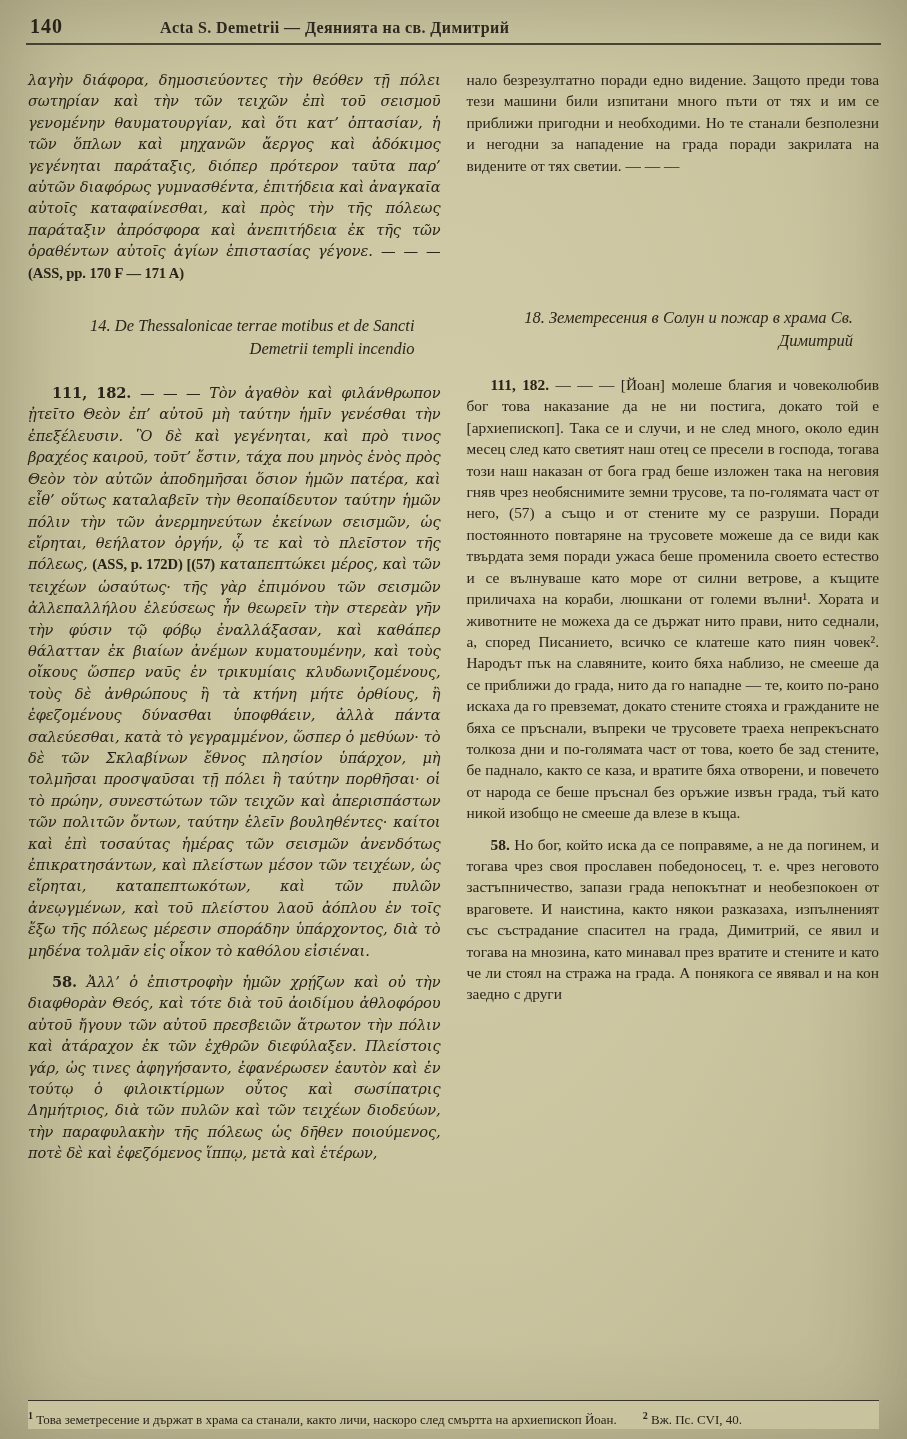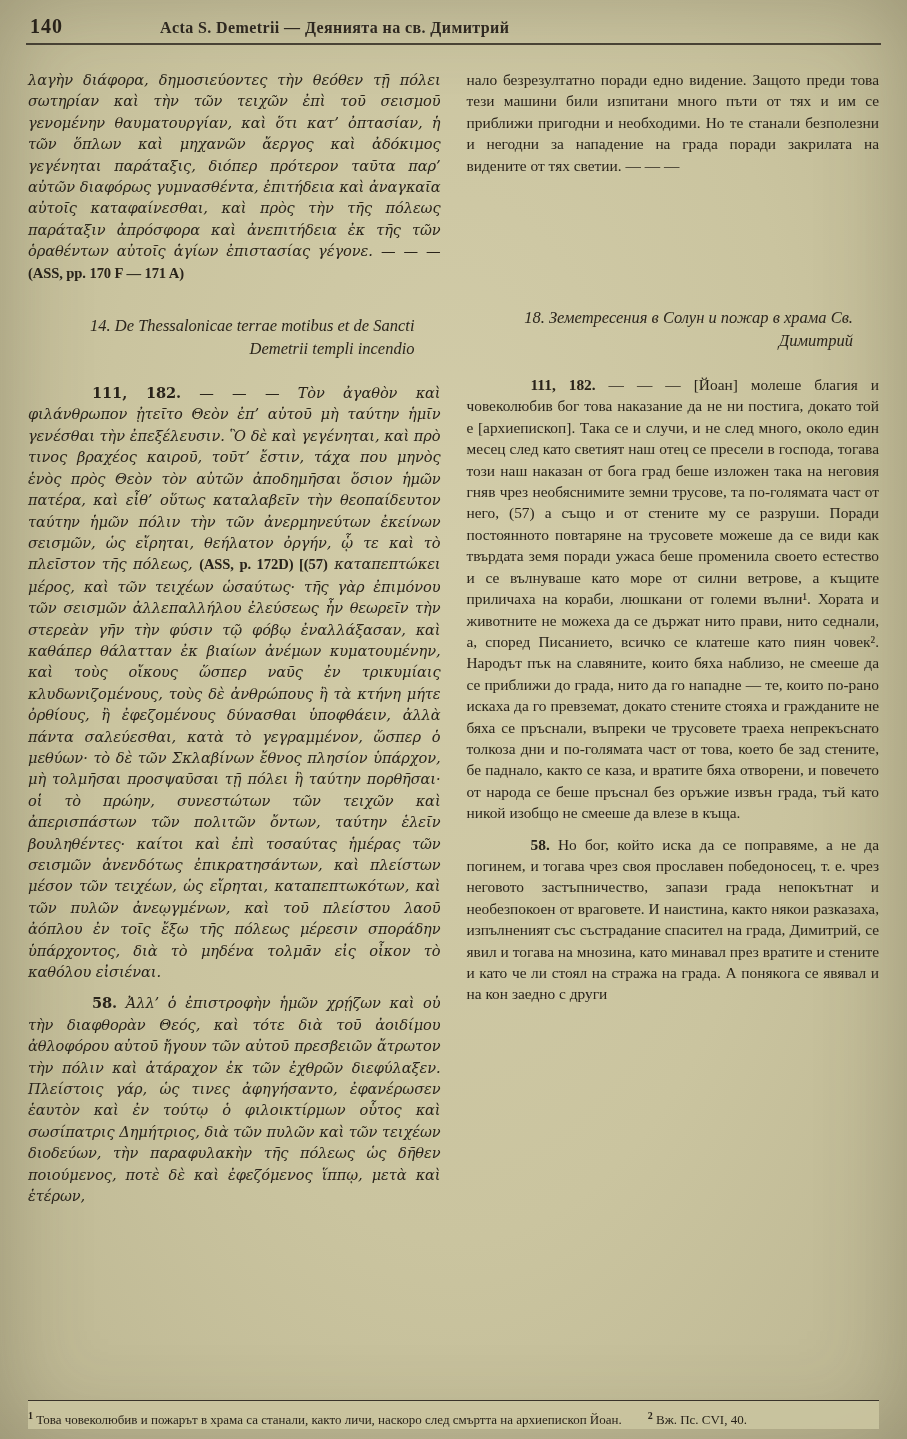--- a/index.html
+++ b/index.html
@@ -55,21 +55,21 @@
     line-height: 21.4px;
   }
   .indent { text-indent: 24px; }
   .gap { margin-top: 10px; }
   .col.greek .para {
     font-family: "DejaVu Serif", "Liberation Serif", serif;
     font-style: italic;
     font-size: 14.6px;
     letter-spacing: -0.1px;
   }
-  .num { font-weight: bold; font-style: normal; margin-left: 40px; }
+  .num { font-weight: bold; font-style: normal; }
   .col.greek .num { font-style: normal; }
   .cite { font-weight: bold; font-style: normal; font-family: "Liberation Serif", serif; }
   .section-heading {
     text-align: right;
     font-style: italic;
     font-weight: normal;
     font-size: 16.5px;
     line-height: 23px;
     margin: 26px 26px 22px 26px;
     color: #2b251c;
@@ -120,15 +120,15 @@
 
       <h3 class="section-heading bg-heading">18. Земетресения в Солун и пожар в храма Св. Димитрий</h3>
 
       <p class="para indent"><span class="num">111, 182.</span><span> — — — [Йоан] молеше благия и човеколюбив бог това наказание да не ни постига, докато той е [архиепископ]. Така се и случи, и не след много, около един месец след като светият наш отец се пресели в господа, тогава този наш наказан от бога град беше изложен така на неговия гняв чрез необяснимите земни трусове, та по-голямата част от него, (57) а също и от стените му се разруши. Поради постоянното повтаряне на трусовете можеше да се види как твърдата земя поради ужаса беше променила своето естество и се вълнуваше като море от силни ветрове, а къщите приличаха на кораби, люшкани от големи вълни¹. Хората и животните не можеха да се държат нито прави, нито седнали, а, според Писанието, всичко се клатеше като пиян човек². Народът пък на славяните, които бяха наблизо, не смееше да се приближи до града, нито да го нападне — те, които по-рано искаха да го превземат, докато стените стояха и гражданите не бяха се пръснали, въпреки че трусовете траеха непрекъснато толкоза дни и по-голямата част от това, което бе зад стените, бе паднало, както се каза, и вратите бяха отворени, и повечето от народа се беше пръснал без оръжие извън града, тъй като никой изобщо не смееше да влезе в къща.</span></p>
 
       <p class="para indent gap"><span class="num">58.</span><span> Но бог, който иска да се поправяме, а не да погинем, и тогава чрез своя прославен победоносец, т. е. чрез неговото застъпничество, запази града непокътнат и необезпокоен от враговете. И наистина, както някои разказаха, изпълненият със състрадание спасител на града, Димитрий, се явил и тогава на мнозина, като минавал през вратите и стените и като че ли стоял на стража на града. А понякога се явявал и на кон заедно с други</span></p>
     </div>
 
   </div>
 
-  <div class="footnote-block"><sup class="fn-mark">1</sup><span> Това човеколюбив и пожарът в храма са станали, както личи, наскоро след смъртта на архиепископ Йоан.</span><span class="fn-sep"></span><sup class="fn-mark">2</sup><span> Вж. Пс. CVI, 40.</span></div>
+  <div class="footnote-block"><sup class="fn-mark">1</sup><span> Това земетресение и държат в храма са станали, както личи, наскоро след смъртта на архиепископ Йоан.</span><span class="fn-sep"></span><sup class="fn-mark">2</sup><span> Вж. Пс. CVI, 40.</span></div>
 
 </div>
 
 </body></html>

